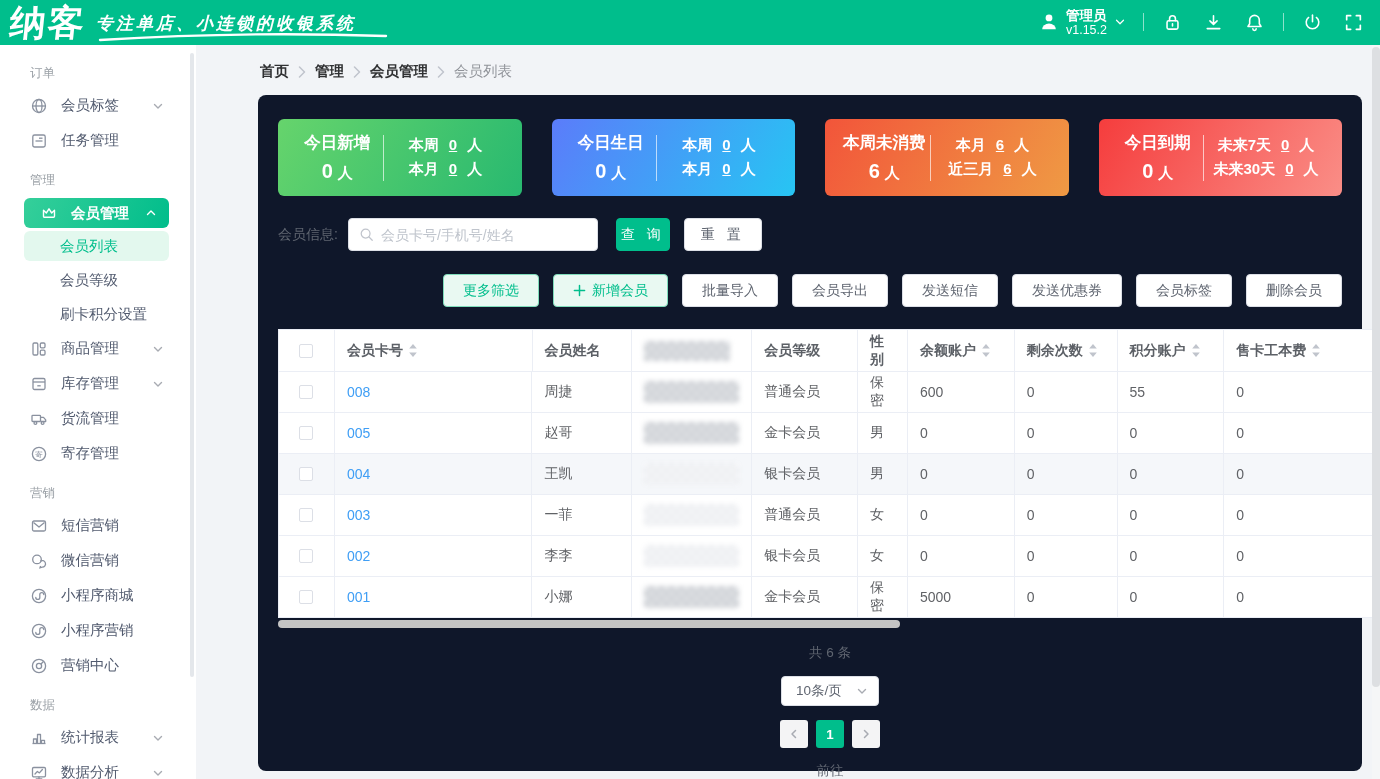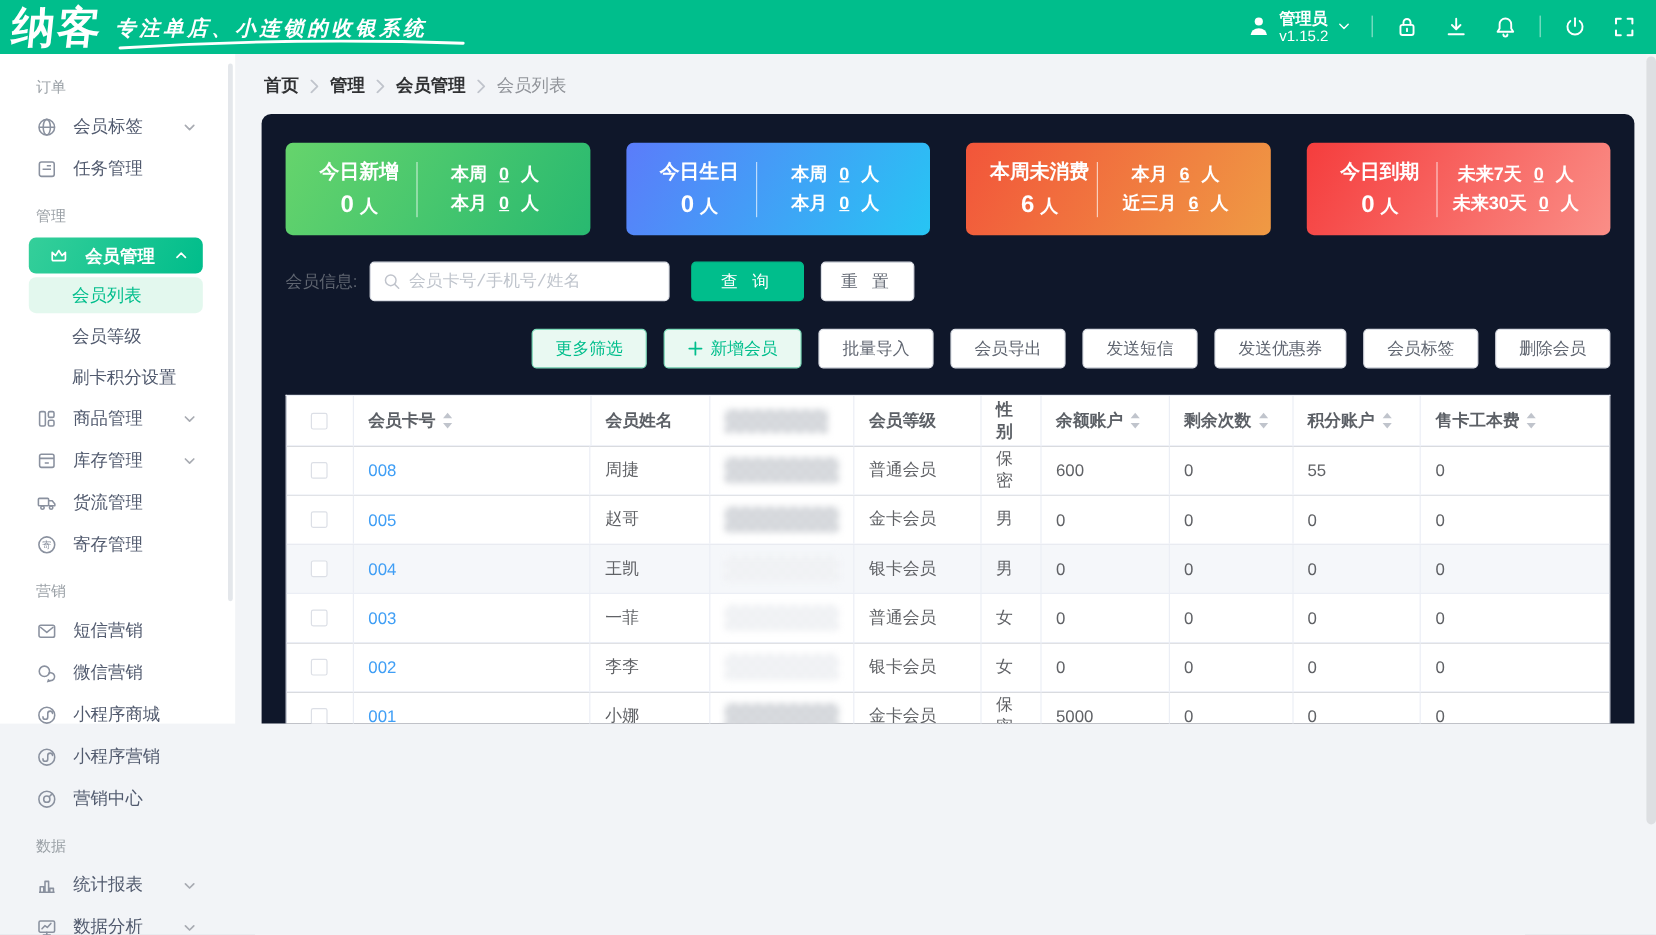--- a/index.html
+++ b/index.html
@@ -15,21 +15,21 @@
   .swoosh { position:absolute; left:2px; bottom:-8px; }
   .topbar-right { display:flex; align-items:center; gap:16px; color:#fff; }
   .user-chip { display:flex; align-items:center; gap:6px; cursor:pointer; }
   .user-text { display:flex; flex-direction:column; line-height:1.15; }
   .user-name { font-size:13.5px; font-weight:700; }
   .user-version { font-size:12.5px; }
   .tb-divider { width:1px; height:18px; background:rgba(255,255,255,.55); }
   .tb-btn { background:none; border:none; cursor:pointer; display:flex; align-items:center; padding:2px; }
 
   
-  .body-row { display:flex; height:558px; position:relative; }
+  .body-row { display:flex; height:734px; position:relative;gap:40px; }
 
   
   .sidebar { width:196px; background:#fff; height:100%; position:relative; padding-top:14px; flex:none; }
   .side-section-label { font-size:12.5px; color:#9aa0a6; padding:6px 0 6px 30px; }
   .side-item { height:35px; display:flex; align-items:center; padding-left:30px; cursor:pointer; color:#515a6e; font-size:14.5px; position:relative; }
   .side-item .s-icon { width:18px; height:18px; margin-right:13px; flex:none; display:flex; }
   .side-item .chev { position:absolute; right:32px; display:flex; }
   .side-item.pill { height:30px; margin:3px 27px 3px 24px; padding-left:16px; border-radius:6px;
     background:linear-gradient(115deg,#35cf9a,#00bd8b); color:#fff; font-weight:700; width:145px; }
   .side-item.pill .chev { right:12px; }
@@ -57,24 +57,24 @@
   .sc-count .num { font-size:20px; margin-right:5px; }
   .sc-divider { width:1px; height:46px; background:rgba(255,255,255,.65); }
   .sc-right { flex:1; display:flex; flex-direction:column; gap:5px; align-items:center; }
   .sc-line { font-size:15px; font-weight:700; display:flex; gap:10px; align-items:baseline; white-space:nowrap; }
   .sc-val { text-decoration:underline; cursor:pointer; }
 
   
   .filter-row { margin-top:22px; display:flex; align-items:center; }
   .filter-label { color:#5f6570; margin-right:10px; }
   .search-box { width:250px; height:33px; border:1px solid #dcdfe6; border-radius:4px; display:flex; align-items:center; padding:0 10px; background:#fff; }
-  .search-box input { border:none; outline:none; flex:1; font-size:14px; color:#606266; margin-left:7px; font-family:Liberation Mono, monospace; }
+  .search-box input { border:none; outline:none; flex:1; font-size:14px; color:#606266; margin-left:7px; font-family:Liberation Sans, sans-serif; }
   .search-box input::placeholder { color:#bfc4cc; }
   .btn { height:33px; border-radius:4px; border:1px solid #dcdfe6; background:#fff; color:#5f6570; font-size:14px; padding:0 19px; cursor:pointer; font-family:inherit; white-space:nowrap; }
-  .btn.primary { background:#00be8c; border-color:#00be8c; color:#fff; margin-left:18px; letter-spacing:4px; padding:0 24px; }
+  .btn.primary { background:#00be8c; border-color:#00be8c; color:#fff; margin-left:18px; letter-spacing:4px; padding:0 4px; }
   .btn.plain { margin-left:14px; letter-spacing:4px; padding:0 16px; }
 
   
   .actions-row { margin-top:23px; display:flex; gap:14px;justify-content:flex-end; }
   .btn.ghost { background:#e9f9f2; border-color:#7edcba; color:#00be8c; display:flex; align-items:center; gap:6px; }
 
   
   .tbl { margin-top:22px; border:1px solid #ebeef5; border-bottom:none; width:1104px; }
   .tr { display:flex; border-bottom:1px solid #ebeef5; background:#fff; }
   .tr.hover { background:#f5f7fa; }

